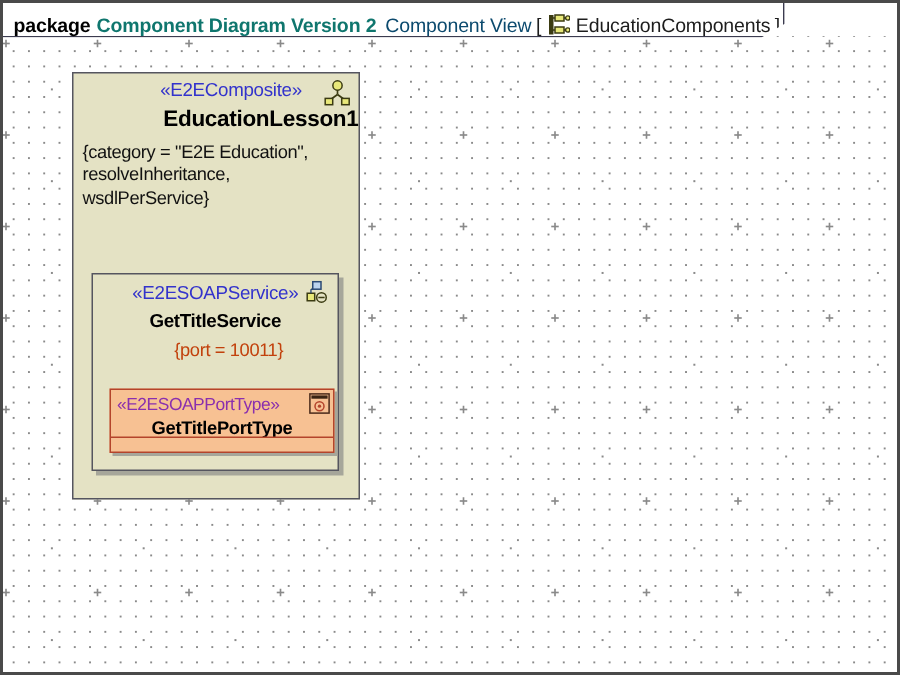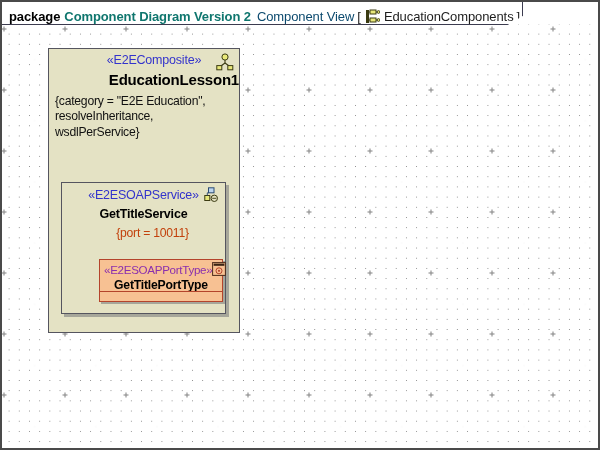--- a/index.html
+++ b/index.html
@@ -221,27 +221,26 @@
     margin-top: 5px;
     padding-left: 18px;
     letter-spacing: -0.25px;
   }
 
   
   .porttype {
     position: absolute;
     left: 11px;
     top: 76px;
-    width: 124px;
+    width: 150px;
     height: 43px;
     background: #f7c193;
     border: 1px solid #b4442b;
     box-sizing: border-box;
     box-shadow: 2px 2px 0 0 #a6a69a;
-    margin-left: 26px;
   }
 
   .porttype-head {
     display: flex;
     align-items: center;
     justify-content: space-between;
     padding: 2px 2px 0 4px;
   }
 
   .porttype-stereo {

